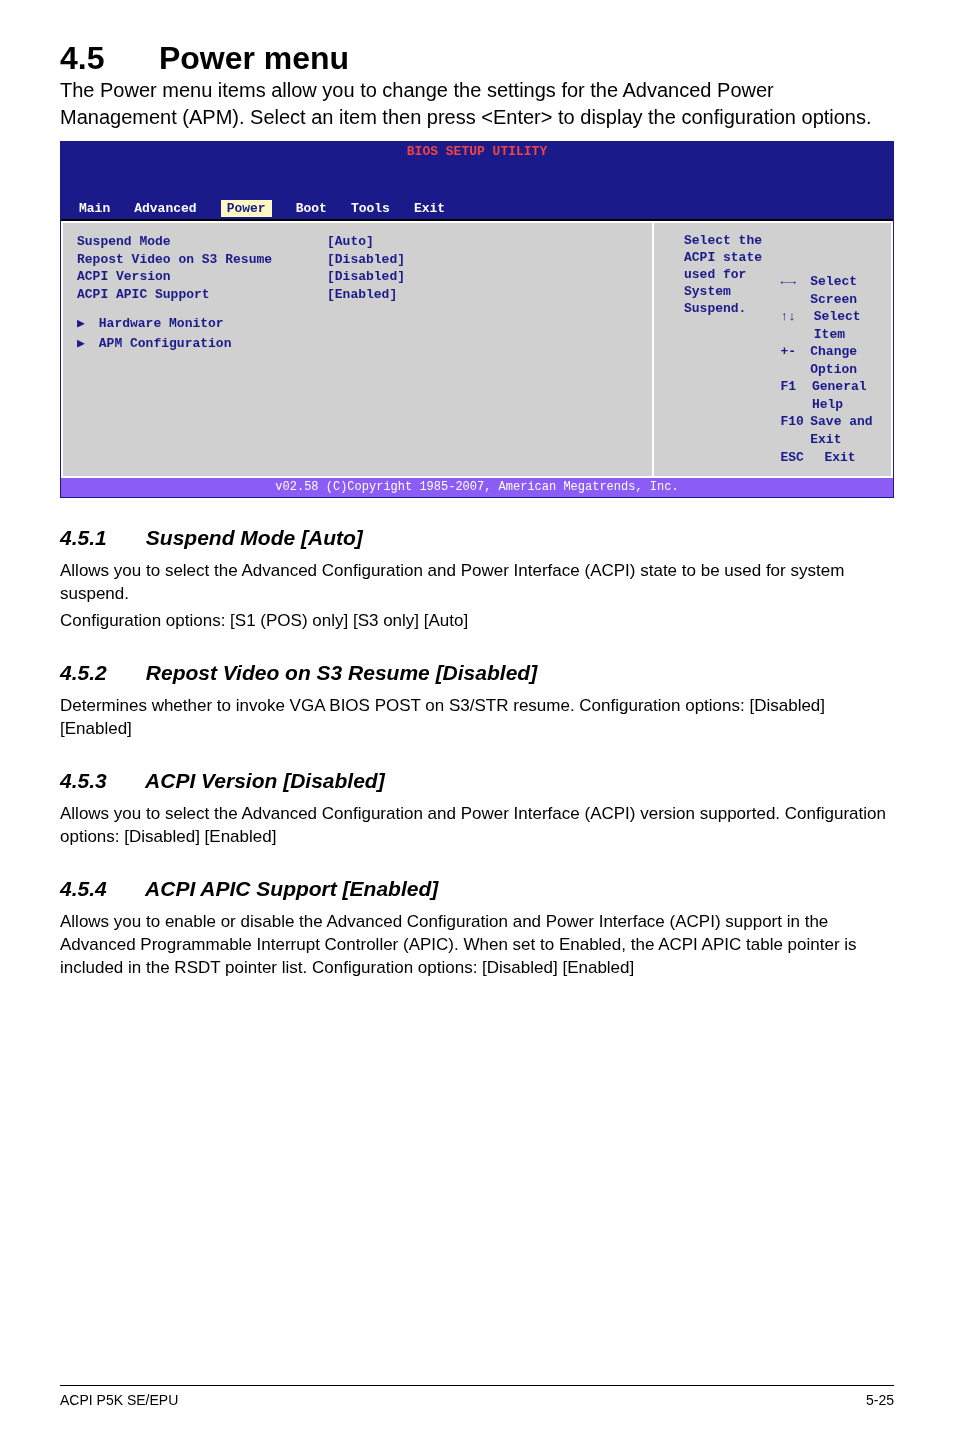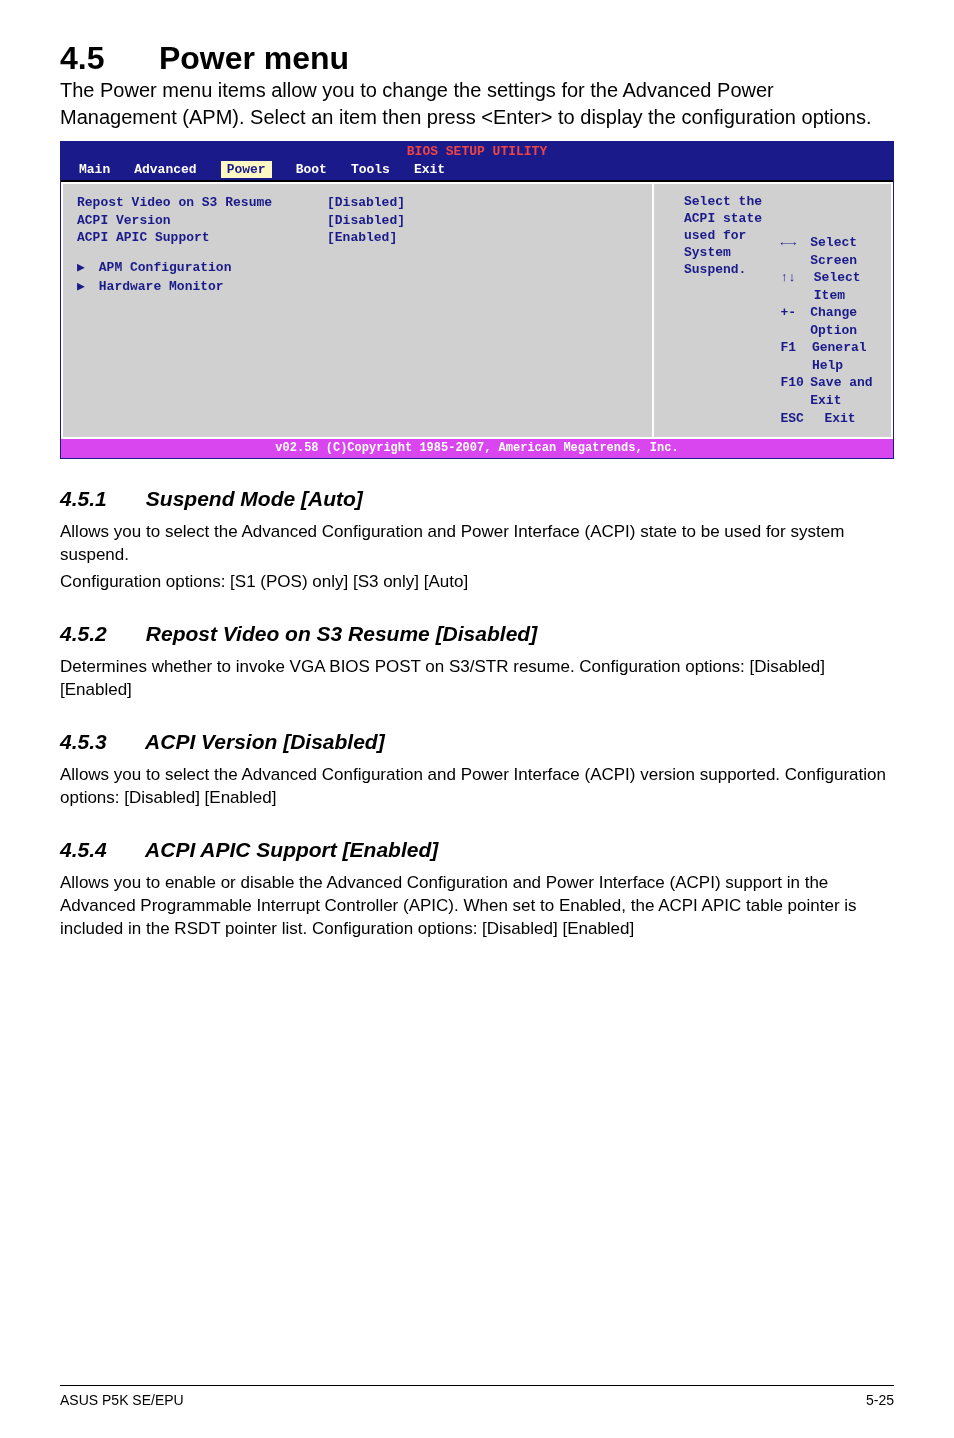--- a/index.html
+++ b/index.html
@@ -37,20 +37,21 @@
       color: #ef4444;
       font-weight: bold;
       padding: 1px 0 0 0;
     }
     .bios-tabs {
       display: flex;
       gap: 24px;
       padding: 0 18px 2px 18px;
       color: #fff;
       font-weight: bold;
+      margin-top: 39px;
     }
     .bios-tabs .tab.active {
       background: #fef9c3;
       color: #1a1a8a;
       padding: 0 6px;
     }
     .bios-body {
       display: flex;
       background: #d0d0d0;
       border-top: 2px solid #000;
@@ -76,24 +77,24 @@
     .bios-row { display: flex; }
     .bios-row .label { width: 250px; font-weight: bold; }
     .bios-row .val { font-weight: bold; }
     .submenu-row { font-weight: bold; margin-top: 2px; }
     .submenu-row .arrow { display: inline-block; width: 14px; }
     .help-top { font-weight: bold; line-height: 1.3; }
     .help-bottom { font-weight: bold; margin-top: 40px; }
     .help-bottom .row { display: flex; }
     .help-bottom .key { width: 44px; color: #1a1a8a; font-weight: bold; }
     .bios-footer {
-      background: #d946ef;
+      background: #8b5cf6;
       color: #fff;
       text-align: center;
-      font-weight: bold;
+      font-weight: normal;
       padding: 1px 0 2px 0;
       font-size: 12px;
     }
     
     h2.sub {
       font-size: 21px;
       font-weight: bold;
       margin-top: 28px;
       margin-bottom: 10px;
       font-style: italic;
@@ -132,39 +133,43 @@
     <span class="tab">Main</span>
     <span class="tab">Advanced</span>
     <span class="tab active">Power</span>
     <span class="tab">Boot</span>
     <span class="tab">Tools</span>
     <span class="tab">Exit</span>
   </div>
   <div class="bios-body">
     <div class="bios-left">
       <div class="bios-row">
+        <span class="label">Suspend Mode</span>
+        <span class="val">[Auto]</span>
+      </div>
+      <div class="bios-row">
         <span class="label">Repost Video on S3 Resume</span>
         <span class="val">[Disabled]</span>
       </div>
       <div class="bios-row">
         <span class="label">ACPI Version</span>
         <span class="val">[Disabled]</span>
       </div>
       <div class="bios-row">
         <span class="label">ACPI APIC Support</span>
         <span class="val">[Enabled]</span>
       </div>
       <div style="height:10px"></div>
       <div class="submenu-row">
         <span class="arrow">▶</span>
-        <span>APM Configuration</span>
+        <span>Hardware Monitor</span>
       </div>
       <div class="submenu-row">
         <span class="arrow">▶</span>
-        <span>Hardware Monitor</span>
+        <span>APM Configuration</span>
       </div>
     </div>
     <div class="bios-right">
       <div class="help-top">Select the ACPI state used for System Suspend.</div>
       <div class="help-bottom">
         <div class="row">
             <span class="key">←→</span>
             <span>Select Screen</span>
           </div>
         <div class="row">
@@ -212,15 +217,15 @@
 </h2>
 <p class="body">Allows you to select the Advanced Configuration and Power Interface (ACPI) version supported. Configuration options: [Disabled] [Enabled]</p>
 
 <h2 class="sub">
   <span class="snum">4.5.4</span>
   <span>ACPI APIC Support [Enabled]</span>
 </h2>
 <p class="body">Allows you to enable or disable the Advanced Configuration and Power Interface (ACPI) support in the Advanced Programmable Interrupt Controller (APIC). When set to Enabled, the ACPI APIC table pointer is included in the RSDT pointer list. Configuration options: [Disabled] [Enabled]</p>
 
 <div class="footer">
-  <span>ASUS P5K SE/EPU</span>
+  <span>ACPI P5K SE/EPU</span>
   <span>5-25</span>
 </div>
 
 </body></html>

